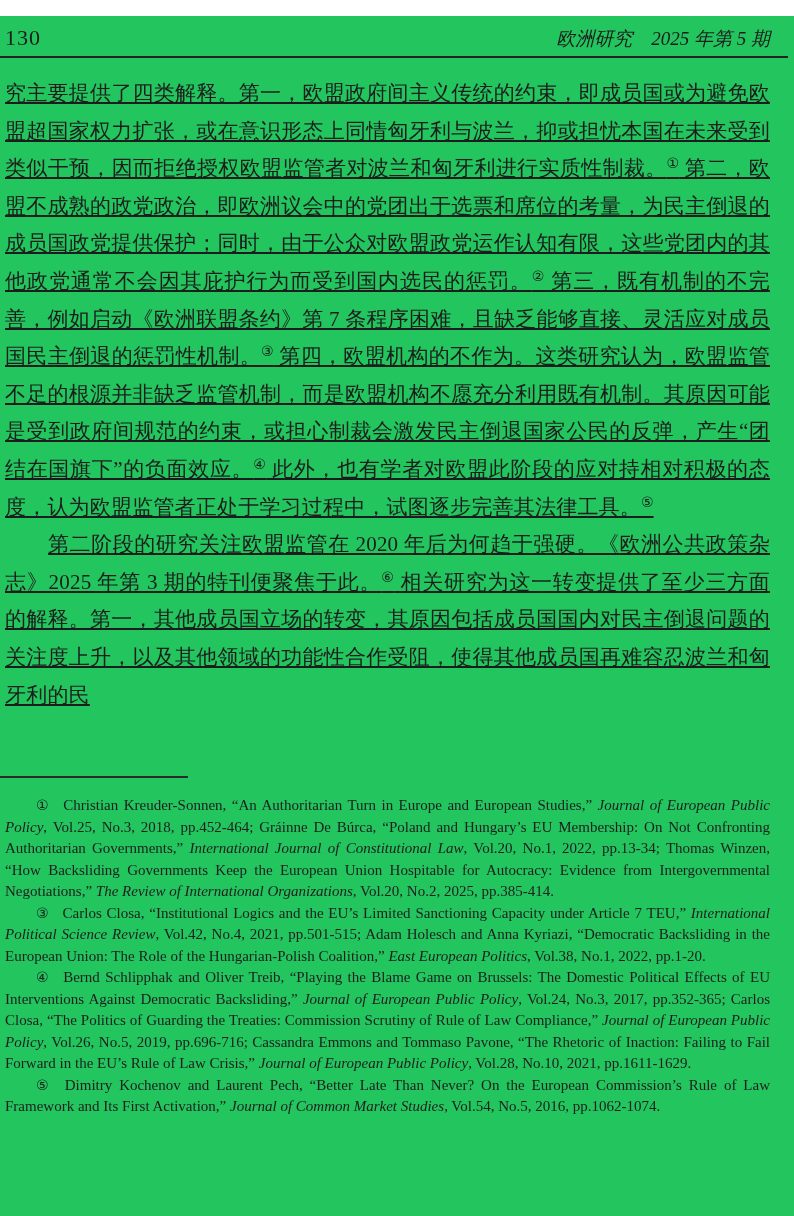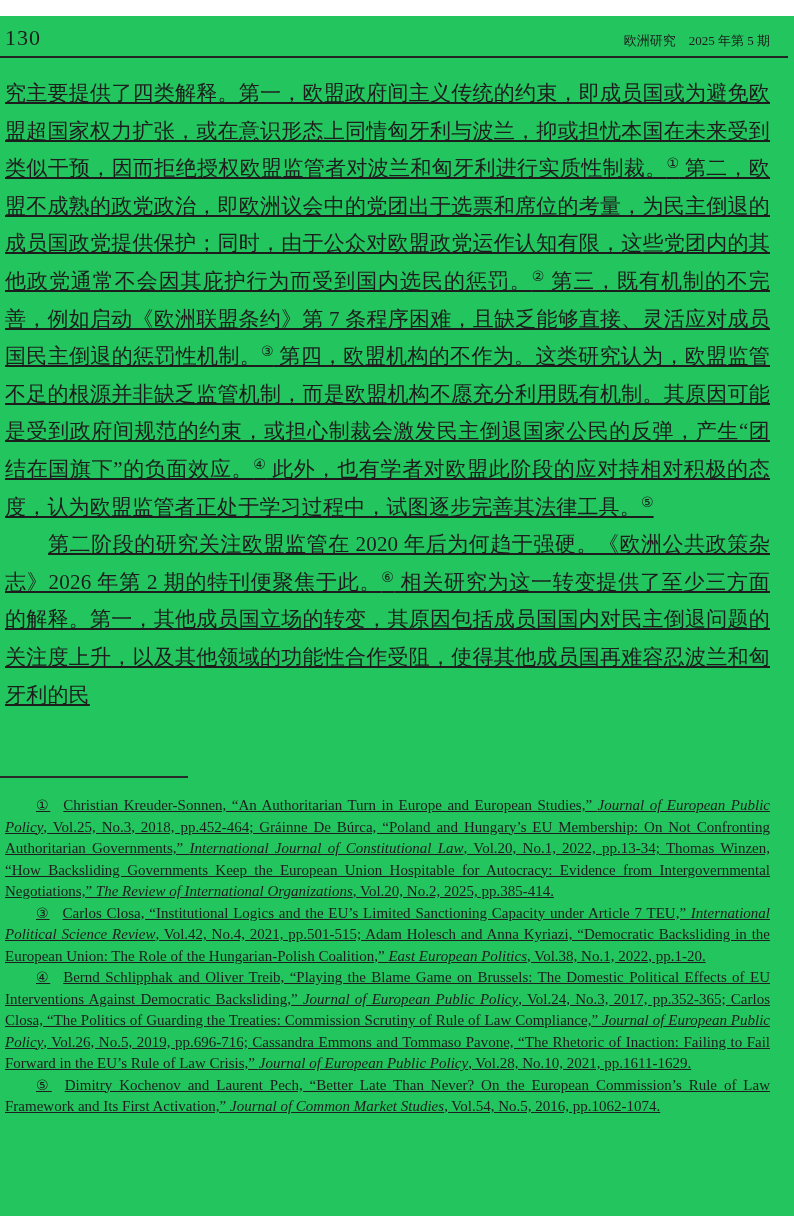--- a/index.html
+++ b/index.html
@@ -24,21 +24,22 @@
     justify-content: space-between;
     align-items: baseline;
     height: 28px;
     line-height: 28px;
   }
   .page-number {
     font-size: 22px;
     letter-spacing: 1px;
   }
   .journal-issue {
-    font-size: 13px;
+    font-size: 19px;
+    font-style: italic;
   }
   .header-rule {
     height: 0;
     border-top: 2px solid #232323;
     margin: 4px -18px 0 -13px;
   }
   .article-body {
     margin-top: 17px;
     font-size: 21px;
     line-height: 37.6px;
@@ -63,42 +64,41 @@
   }
   .footnotes-section {
     font-size: 15px;
     line-height: 21.5px;
     text-align: justify;
     color: #1e1e1e;
   }
   .footnote {
     margin: 0;
     text-indent: 31px;
-    text-decoration: underline;
   }
   .fn-marker {
     font-family: "DejaVu Sans", sans-serif;
     font-size: 14px;
     padding-right: 13px;
   }
   .fn-italic { font-style: italic; }
 </style>
 </head>
 <body>
 
 <div class="page">
   <header class="page-header">
     <span class="page-number">130</span>
     <span class="journal-issue">欧洲研究　2025 年第 5 期</span>
   </header>
   <div class="header-rule"></div>
 
   <main class="article-body" id="body-container">
       <p class="para"><span class="text-run">究主要提供了四类解释。第一，欧盟政府间主义传统的约束，即成员国或为避免欧盟超国家权力扩张，或在意识形态上同情匈牙利与波兰，抑或担忧本国在未来受到类似干预，因而拒绝授权欧盟监管者对波兰和匈牙利进行实质性制裁。</span><span class="fn-ref">①</span><span class="text-run"> 第二，欧盟不成熟的政党政治，即欧洲议会中的党团出于选票和席位的考量，为民主倒退的成员国政党提供保护；同时，由于公众对欧盟政党运作认知有限，这些党团内的其他政党通常不会因其庇护行为而受到国内选民的惩罚。</span><span class="fn-ref">②</span><span class="text-run"> 第三，既有机制的不完善，例如启动《欧洲联盟条约》第 7 条程序困难，且缺乏能够直接、灵活应对成员国民主倒退的惩罚性机制。</span><span class="fn-ref">③</span><span class="text-run"> 第四，欧盟机构的不作为。这类研究认为，欧盟监管不足的根源并非缺乏监管机制，而是欧盟机构不愿充分利用既有机制。其原因可能是受到政府间规范的约束，或担心制裁会激发民主倒退国家公民的反弹，产生“团结在国旗下”的负面效应。</span><span class="fn-ref">④</span><span class="text-run"> 此外，也有学者对欧盟此阶段的应对持相对积极的态度，认为欧盟监管者正处于学习过程中，试图逐步完善其法律工具。</span><span class="fn-ref">⑤</span></p>
-      <p class="para indent"><span class="text-run">第二阶段的研究关注欧盟监管在 2020 年后为何趋于强硬。《欧洲公共政策杂志》2026 年第 2 期的特刊便聚焦于此。</span><span class="fn-ref">⑥</span><span class="text-run"> 相关研究为这一转变提供了至少三方面的解释。第一，其他成员国立场的转变，其原因包括成员国国内对民主倒退问题的关注度上升，以及其他领域的功能性合作受阻，使得其他成员国再难容忍波兰和匈牙利的民</span></p>
+      <p class="para indent"><span class="text-run">第二阶段的研究关注欧盟监管在 2020 年后为何趋于强硬。《欧洲公共政策杂志》2025 年第 3 期的特刊便聚焦于此。</span><span class="fn-ref">⑥</span><span class="text-run"> 相关研究为这一转变提供了至少三方面的解释。第一，其他成员国立场的转变，其原因包括成员国国内对民主倒退问题的关注度上升，以及其他领域的功能性合作受阻，使得其他成员国再难容忍波兰和匈牙利的民</span></p>
     </main>
 
   <div class="footnote-rule"></div>
   <section class="footnotes-section" id="footnotes-container">
       <p class="footnote"><span class="fn-marker">①</span><span>Christian Kreuder-Sonnen, “An Authoritarian Turn in Europe and European Studies,” </span><span class="fn-italic">Journal of European Public Policy</span><span>, Vol.25, No.3, 2018, pp.452-464; Gráinne De Búrca, “Poland and Hungary’s EU Membership: On Not Confronting Authoritarian Governments,” </span><span class="fn-italic">International Journal of Constitutional Law</span><span>, Vol.20, No.1, 2022, pp.13-34; Thomas Winzen, “How Backsliding Governments Keep the European Union Hospitable for Autocracy: Evidence from Intergovernmental Negotiations,” </span><span class="fn-italic">The Review of International Organizations</span><span>, Vol.20, No.2, 2025, pp.385-414.</span></p>
       <p class="footnote"><span class="fn-marker">③</span><span>Carlos Closa, “Institutional Logics and the EU’s Limited Sanctioning Capacity under Article 7 TEU,” </span><span class="fn-italic">International Political Science Review</span><span>, Vol.42, No.4, 2021, pp.501-515; Adam Holesch and Anna Kyriazi, “Democratic Backsliding in the European Union: The Role of the Hungarian-Polish Coalition,” </span><span class="fn-italic">East European Politics</span><span>, Vol.38, No.1, 2022, pp.1-20.</span></p>
       <p class="footnote"><span class="fn-marker">④</span><span>Bernd Schlipphak and Oliver Treib, “Playing the Blame Game on Brussels: The Domestic Political Effects of EU Interventions Against Democratic Backsliding,” </span><span class="fn-italic">Journal of European Public Policy</span><span>, Vol.24, No.3, 2017, pp.352-365; Carlos Closa, “The Politics of Guarding the Treaties: Commission Scrutiny of Rule of Law Compliance,” </span><span class="fn-italic">Journal of European Public Policy</span><span>, Vol.26, No.5, 2019, pp.696-716; Cassandra Emmons and Tommaso Pavone, “The Rhetoric of Inaction: Failing to Fail Forward in the EU’s Rule of Law Crisis,” </span><span class="fn-italic">Journal of European Public Policy</span><span>, Vol.28, No.10, 2021, pp.1611-1629.</span></p>
       <p class="footnote"><span class="fn-marker">⑤</span><span>Dimitry Kochenov and Laurent Pech, “Better Late Than Never? On the European Commission’s Rule of Law Framework and Its First Activation,” </span><span class="fn-italic">Journal of Common Market Studies</span><span>, Vol.54, No.5, 2016, pp.1062-1074.</span></p>
     </section>
 </div>

